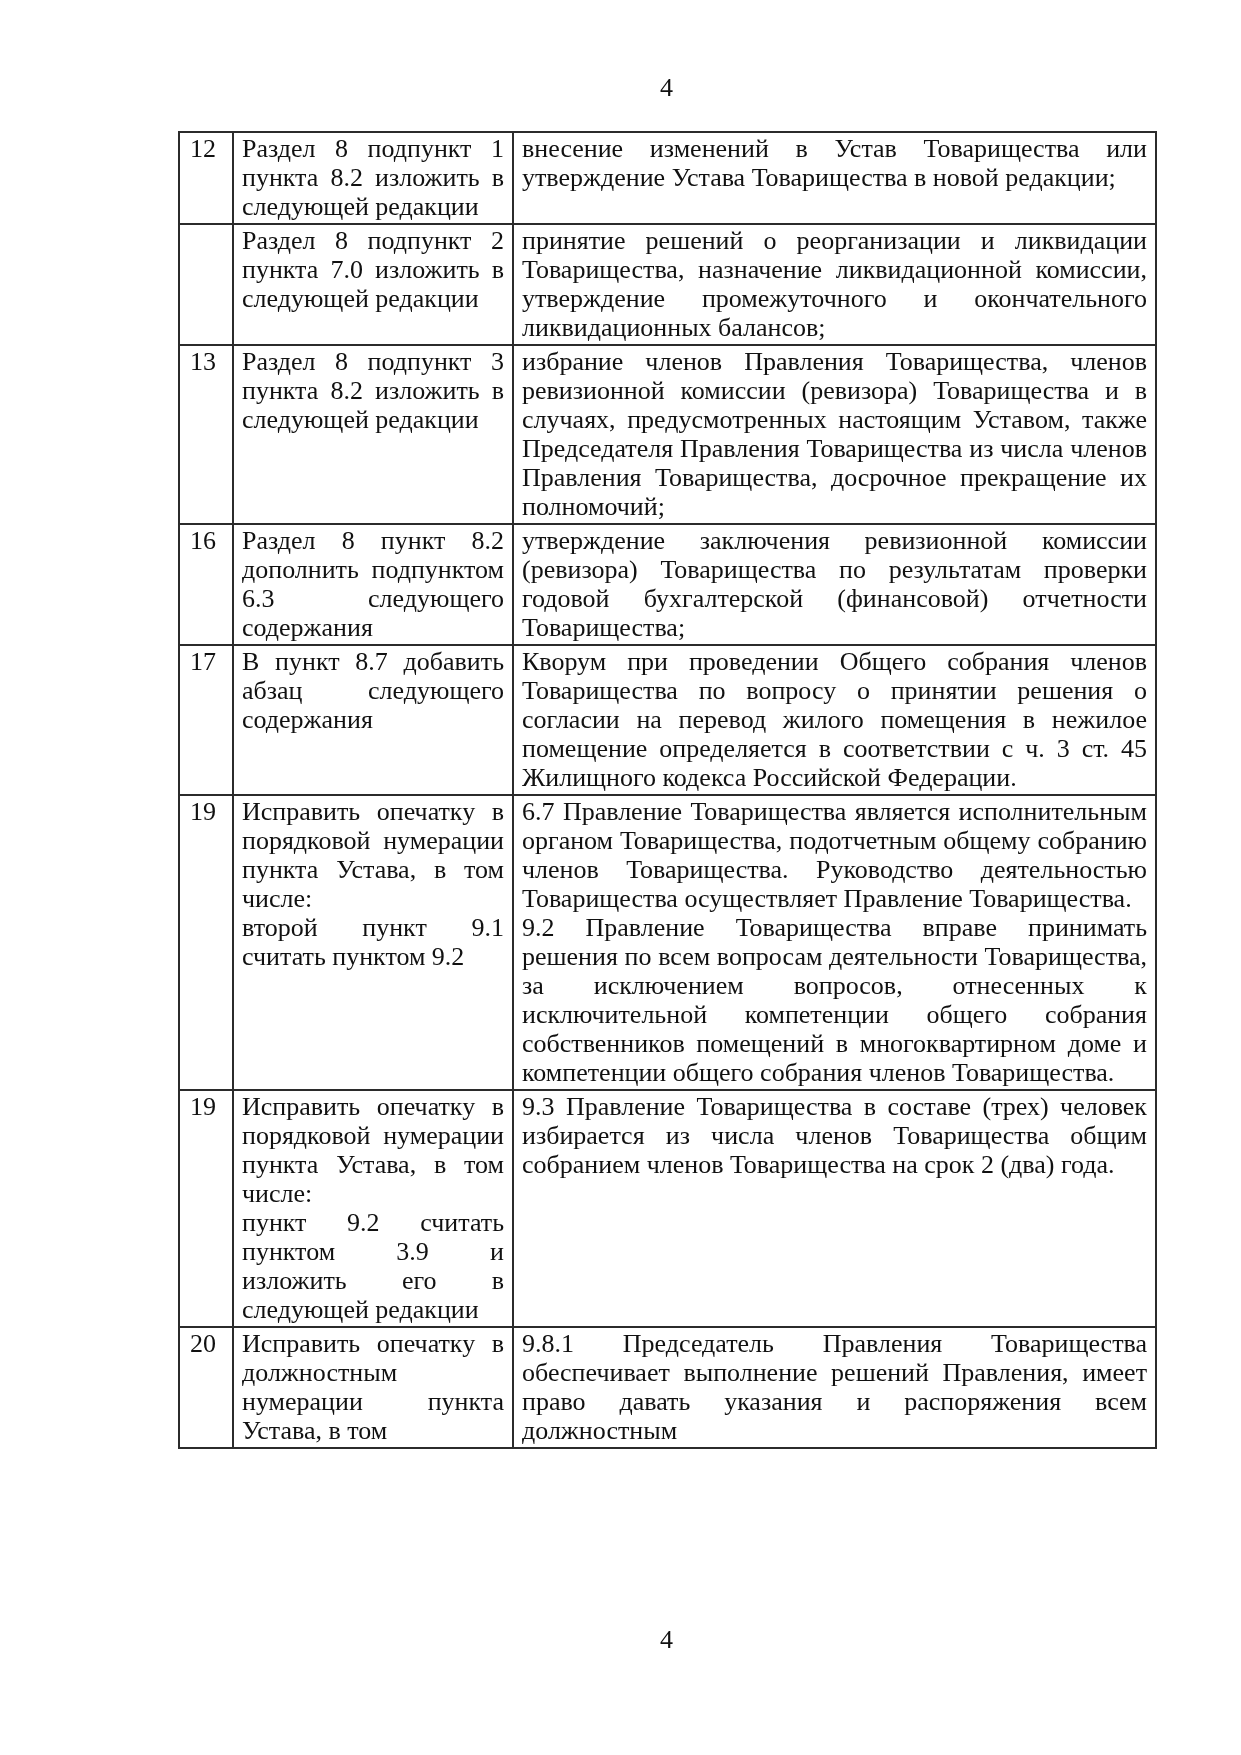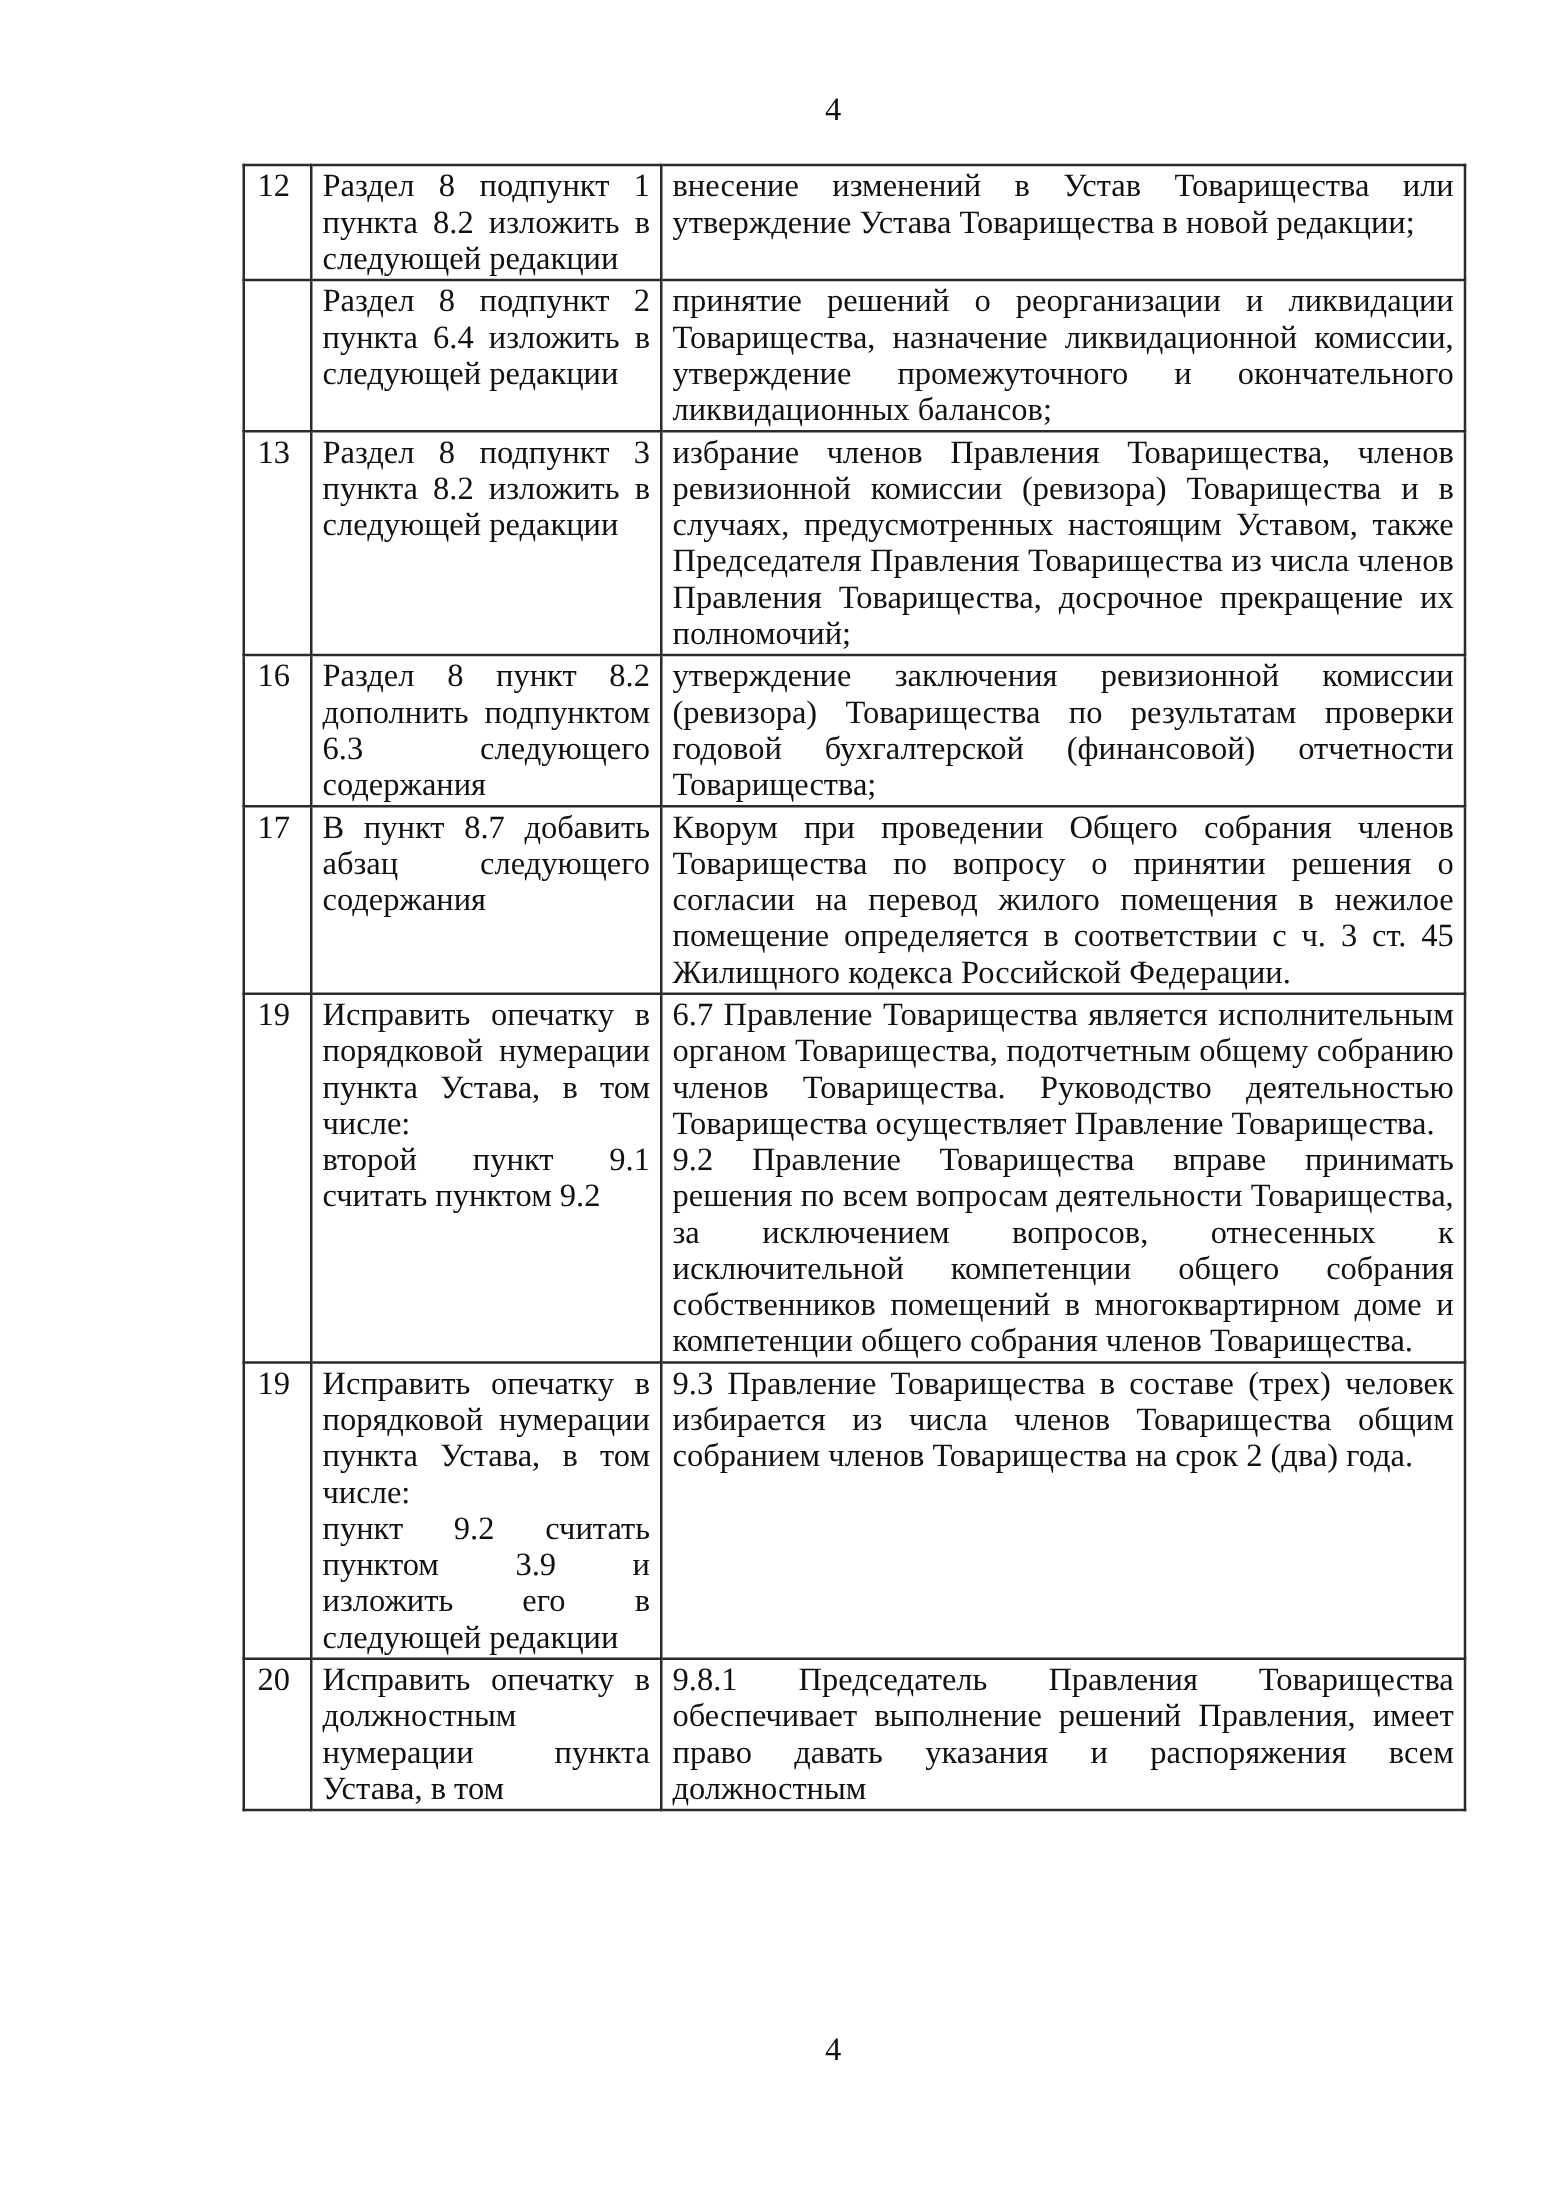--- a/index.html
+++ b/index.html
@@ -25,21 +25,21 @@
     left: 0; width: 100%;
     text-align: center;
     font-size: 26px;
     line-height: 29px;
     color: var(--text, #111111);
   }
   .pagenum.top { top: 73px; }
   .pagenum.bottom { top: 1625px; }
   table.amendments {
     position: absolute;
-    top: 131px; left: 16px;
+    top: 131px; left: 0;
     width: 977px;
     border-collapse: collapse;
     table-layout: fixed;
   }
   table.amendments col.c-num  { width: 54px;  }
   table.amendments col.c-inst { width: 280px; }
   table.amendments col.c-cont { width: 643px; }
   table.amendments td {
     border: 2px solid var(--border, #2b2b2b);
     vertical-align: top;
@@ -82,21 +82,21 @@
             </td>
             <td class="cont">
               <p>внесение изменений в Устав Товарищества или утверждение Устава Товарищества в новой редакции;</p>
             </td>
           </tr>
           <tr>
             <td class="num">
               <p></p>
             </td>
             <td class="inst">
-              <p>Раздел 8 подпункт 2 пункта 6.4 изложить в следующей редакции</p>
+              <p>Раздел 8 подпункт 2 пункта 7.0 изложить в следующей редакции</p>
             </td>
             <td class="cont">
               <p>принятие решений о реорганизации и ликвидации Товарищества, назначение ликвидационной комиссии, утверждение промежуточного и окончательного ликвидационных балансов;</p>
             </td>
           </tr>
           <tr>
             <td class="num">
               <p>13</p>
             </td>
             <td class="inst">

